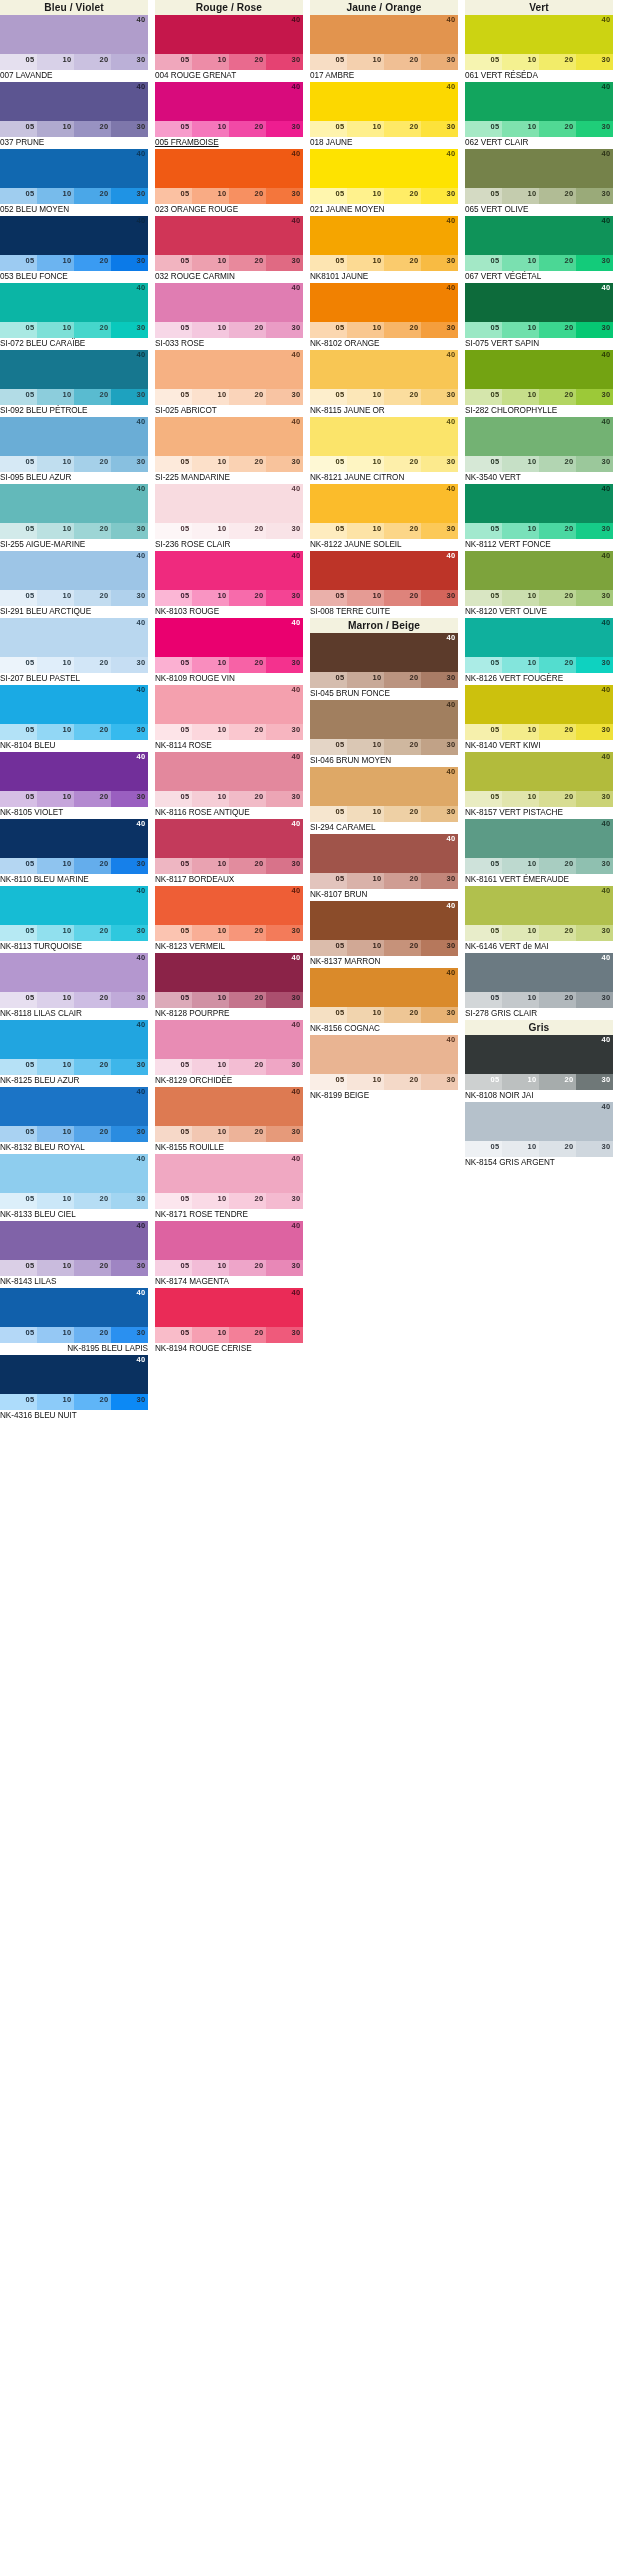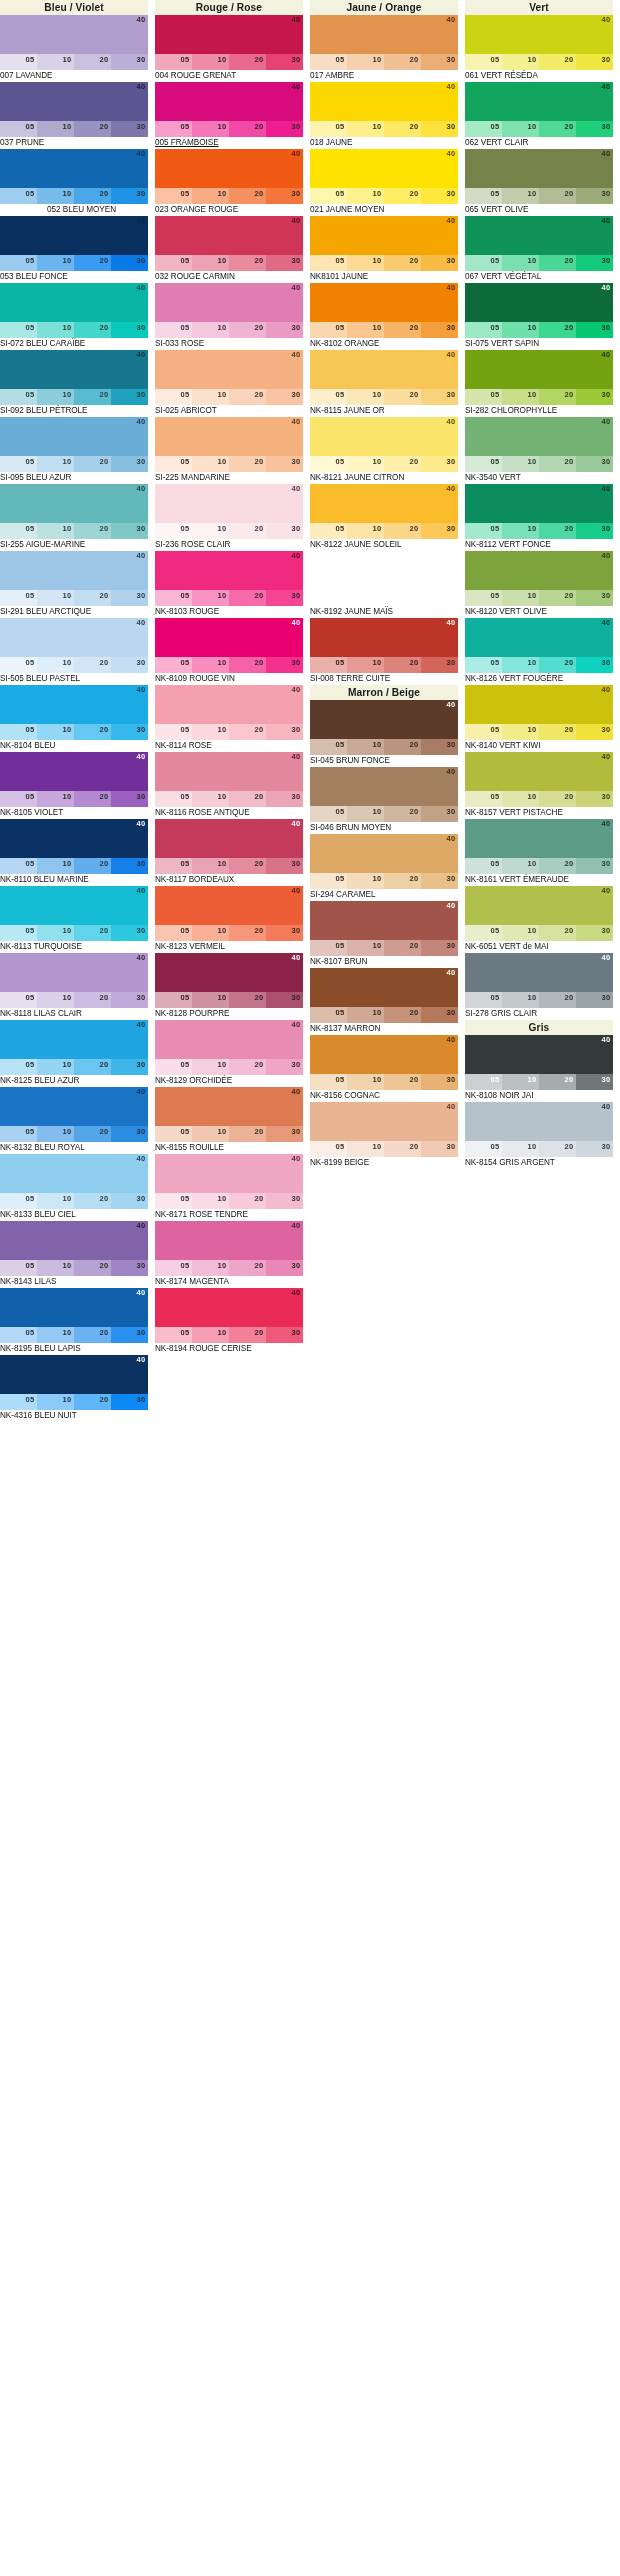--- a/index.html
+++ b/index.html
@@ -156,21 +156,21 @@
               <div class="tint" style="background: rgb(119, 187, 235);">
                 <span style="color: rgb(39, 50, 60);">10</span>
               </div>
               <div class="tint" style="background: rgb(74, 167, 232);">
                 <span style="color: rgb(39, 50, 60);">20</span>
               </div>
               <div class="tint" style="background: rgb(31, 147, 228);">
                 <span style="color: rgb(39, 50, 60);">30</span>
               </div>
             </div>
-            <div class="sw-name" style="color: rgb(17, 17, 17); padding-left: 47px;">052 BLEU MOYEN</div>
+            <div class="sw-name" style="color: rgb(17, 17, 17);">052 BLEU MOYEN</div>
           </div>
           <div class="sw">
             <div class="sw-body" style="background: rgb(9, 48, 94);">
               <span class="sw-40" style="color: rgb(10, 40, 69);">40</span>
             </div>
             <div class="tints">
               <div class="tint" style="background: rgb(156, 203, 242);">
                 <span style="color: rgb(35, 51, 68);">05</span>
               </div>
               <div class="tint" style="background: rgb(108, 180, 240);">
@@ -296,21 +296,21 @@
               <div class="tint" style="background: rgb(224, 238, 250);">
                 <span style="color: rgb(44, 60, 70);">10</span>
               </div>
               <div class="tint" style="background: rgb(210, 230, 247);">
                 <span style="color: rgb(44, 60, 70);">20</span>
               </div>
               <div class="tint" style="background: rgb(198, 222, 243);">
                 <span style="color: rgb(44, 60, 70);">30</span>
               </div>
             </div>
-            <div class="sw-name" style="color: rgb(17, 17, 17);">SI-505 BLEU PASTEL</div>
+            <div class="sw-name" style="color: rgb(17, 17, 17);">SI-207 BLEU PASTEL</div>
           </div>
           <div class="sw">
             <div class="sw-body" style="background: rgb(26, 170, 228);">
               <span class="sw-40" style="color: rgb(13, 60, 82);">40</span>
             </div>
             <div class="tints">
               <div class="tint" style="background: rgb(179, 226, 247);">
                 <span style="color: rgb(35, 51, 60);">05</span>
               </div>
               <div class="tint" style="background: rgb(146, 215, 245);">
@@ -496,21 +496,21 @@
               <div class="tint" style="background: rgb(149, 200, 244);">
                 <span style="color: rgb(31, 48, 64);">10</span>
               </div>
               <div class="tint" style="background: rgb(107, 178, 242);">
                 <span style="color: rgb(31, 48, 64);">20</span>
               </div>
               <div class="tint" style="background: rgb(42, 144, 240);">
                 <span style="color: rgb(31, 48, 64);">30</span>
               </div>
             </div>
-            <div class="sw-name" style="color: rgb(17, 17, 17);">NK-8195 BLEU LAPIS</div>
+            <div class="sw-name" style="color: rgb(17, 17, 17); text-align: right;">NK-8195 BLEU LAPIS</div>
           </div>
           <div class="sw">
             <div class="sw-body" style="background: rgb(10, 49, 96);">
               <span class="sw-40" style="color: rgb(255, 255, 255);">40</span>
             </div>
             <div class="tints">
               <div class="tint" style="background: rgb(173, 220, 251);">
                 <span style="color: rgb(31, 48, 64);">05</span>
               </div>
               <div class="tint" style="background: rgb(140, 203, 249);">
@@ -1088,30 +1088,20 @@
               </div>
               <div class="tint" style="background: rgb(252, 214, 136);">
                 <span style="color: rgb(62, 48, 16);">20</span>
               </div>
               <div class="tint" style="background: rgb(252, 201, 88);">
                 <span style="color: rgb(62, 48, 16);">30</span>
               </div>
             </div>
             <div class="sw-name" style="color: rgb(17, 17, 17);">NK-8122 JAUNE SOLEIL</div>
           </div>
-          <div class="sw empty">
-            <div class="sw-body" style="background: rgb(255, 255, 255);"></div>
-            <div class="tints">
-              <div class="tint" style="background: rgb(255, 255, 255);"></div>
-              <div class="tint" style="background: rgb(255, 255, 255);"></div>
-              <div class="tint" style="background: rgb(255, 255, 255);"></div>
-              <div class="tint" style="background: rgb(255, 255, 255);"></div>
-            </div>
-            <div class="sw-name" style="color: rgb(17, 17, 17);">NK-8192 JAUNE MAÏS</div>
-          </div>
           <div class="sw">
             <div class="sw-body" style="background: rgb(189, 52, 40);">
               <span class="sw-40" style="color: rgb(255, 255, 255);">40</span>
             </div>
             <div class="tints">
               <div class="tint" style="background: rgb(234, 176, 170);">
                 <span style="color: rgb(58, 34, 32);">05</span>
               </div>
               <div class="tint" style="background: rgb(229, 155, 148);">
                 <span style="color: rgb(58, 34, 32);">10</span>
@@ -1542,21 +1532,21 @@
               <div class="tint" style="background: rgb(224, 232, 182);">
                 <span style="color: rgb(56, 62, 28);">10</span>
               </div>
               <div class="tint" style="background: rgb(215, 226, 159);">
                 <span style="color: rgb(56, 62, 28);">20</span>
               </div>
               <div class="tint" style="background: rgb(201, 216, 131);">
                 <span style="color: rgb(56, 62, 28);">30</span>
               </div>
             </div>
-            <div class="sw-name" style="color: rgb(17, 17, 17);">NK-6051 VERT de MAI</div>
+            <div class="sw-name" style="color: rgb(17, 17, 17);">NK-6146 VERT de MAI</div>
           </div>
           <div class="sw">
             <div class="sw-body" style="background: rgb(107, 122, 130);">
               <span class="sw-40" style="color: rgb(255, 255, 255);">40</span>
             </div>
             <div class="tints">
               <div class="tint" style="background: rgb(210, 214, 216);">
                 <span style="color: rgb(45, 51, 55);">05</span>
               </div>
               <div class="tint" style="background: rgb(195, 200, 203);">

